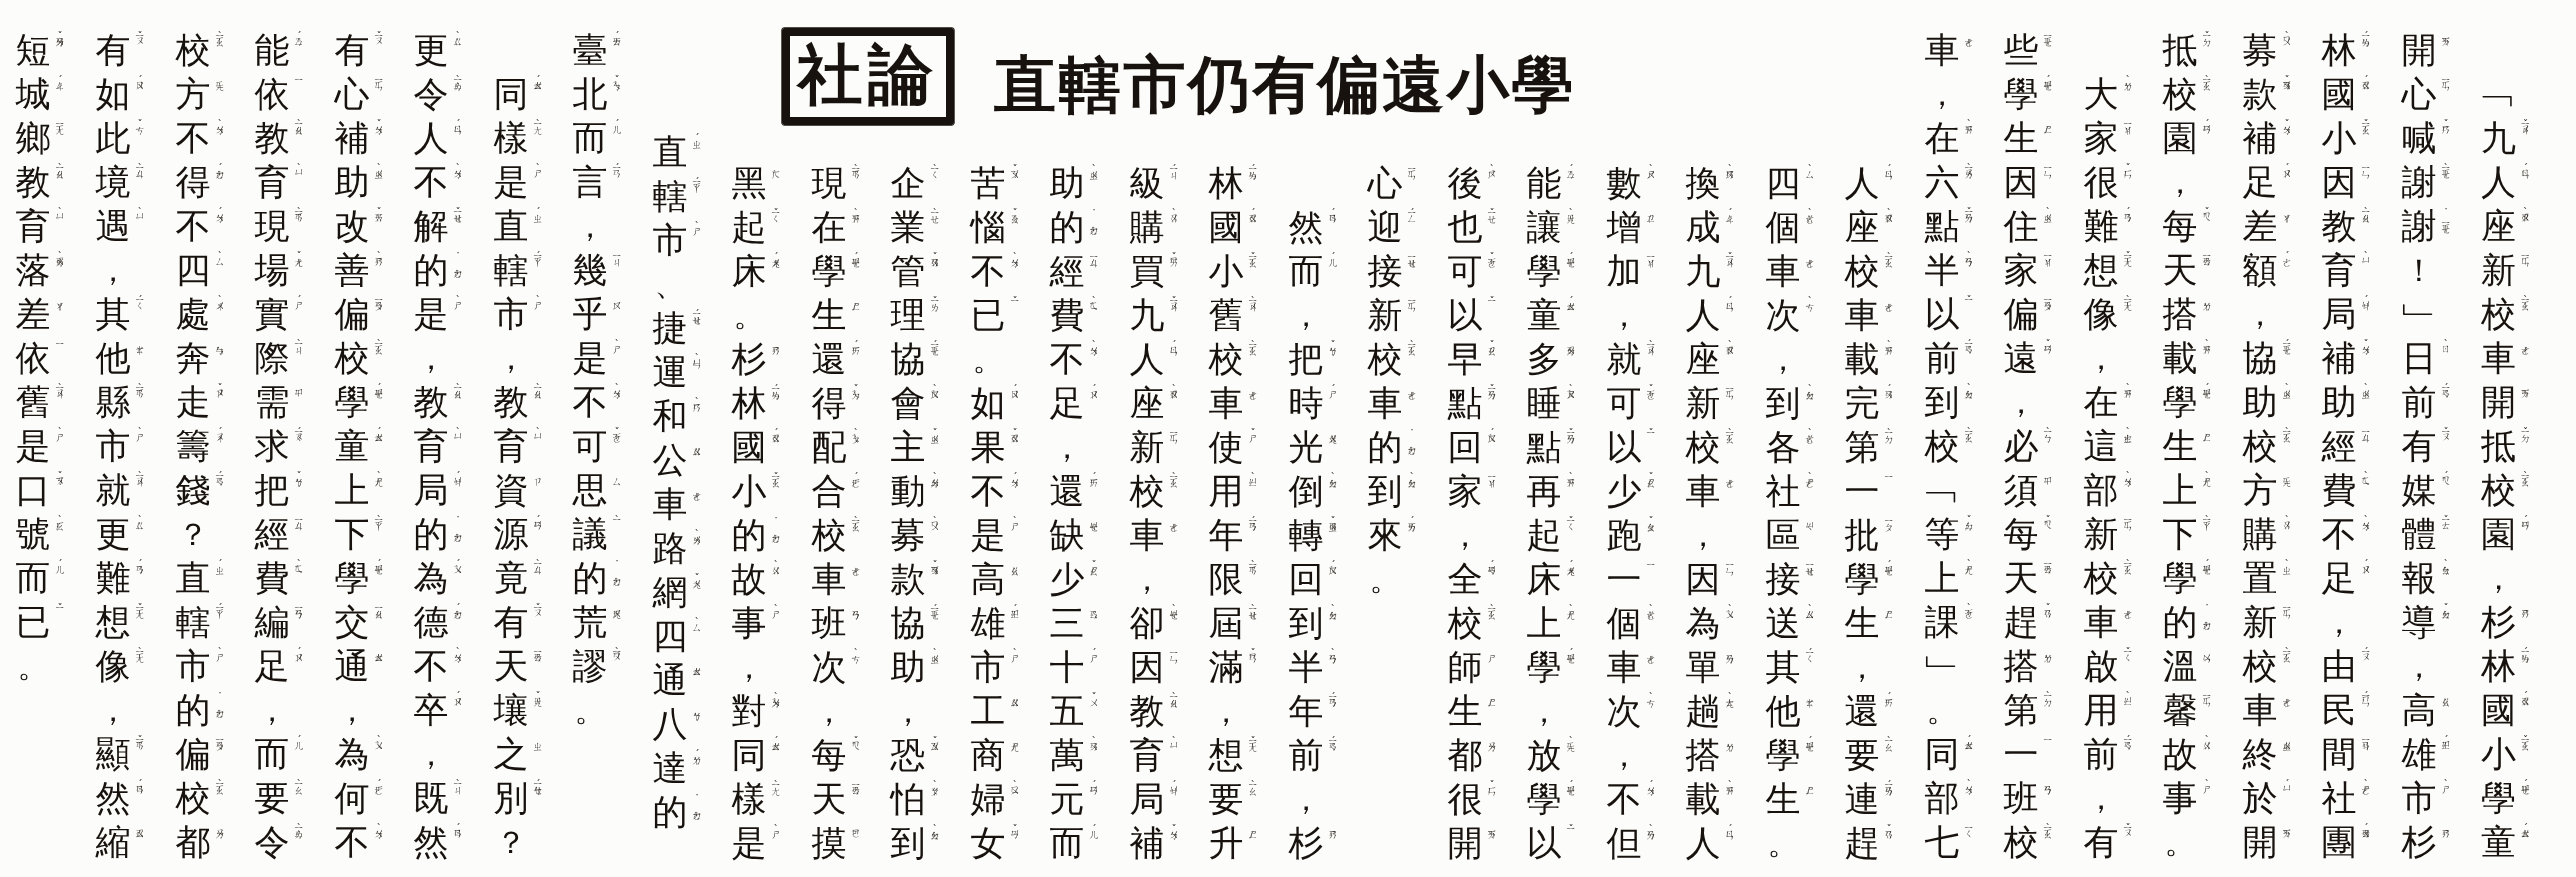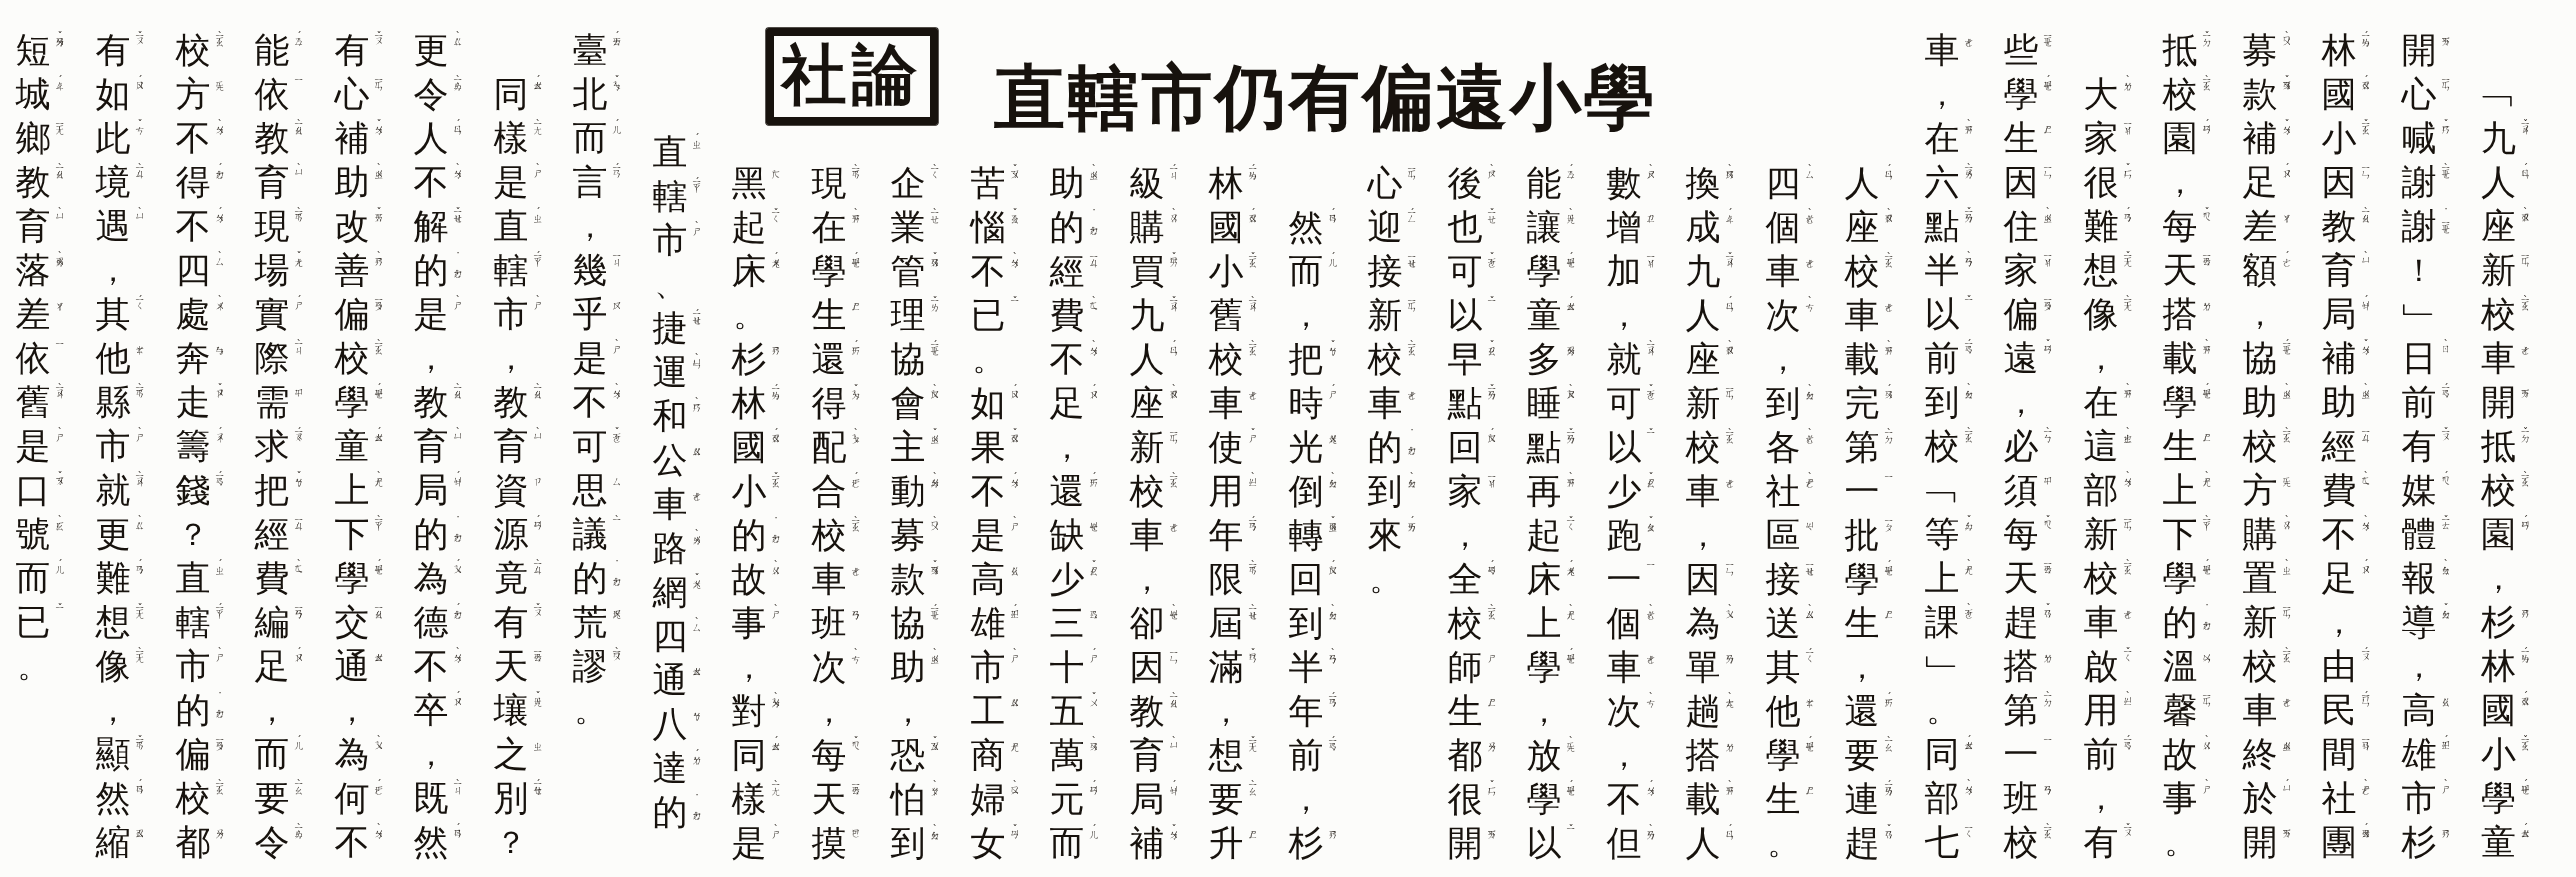--- a/index.html
+++ b/index.html
@@ -5,32 +5,32 @@
   html,body{margin:0;padding:0;}
   body{
     width:2576px;height:878px;position:relative;overflow:hidden;
     background:#fcfcfa;
     font-family:"Liberation Serif","DejaVu Serif",serif;
     color:#17120d;
   }
   
   .headline-block{position:absolute;left:766px;top:24.4px;height:115px;}
   .section-box{
-    position:absolute;left:0;top:4.1px;width:156px;height:81px;
+    position:absolute;left:16px;top:4.1px;width:156px;height:81px;
     border:8.8px solid #17120d;border-radius:2.7px;
     display:flex;align-items:center;justify-content:center;
     box-shadow:0 0 0 0.7px #17120d;
   }
   .section-box .lbl{
     font-size:65px;font-weight:900;letter-spacing:5.4px;line-height:1;
     transform:translateY(-1.4px);white-space:nowrap;
   }
   .headline{
-    position:absolute;left:228px;top:23px;width:861px;height:102px;
-    font-size:71px;font-weight:900;line-height:102px;letter-spacing:2.7px;
+    position:absolute;left:228px;top:10px;width:861px;height:102px;
+    font-size:62px;font-weight:900;line-height:102px;letter-spacing:2.7px;
     white-space:nowrap;
   }
   
   .col{position:absolute;width:68px;}
   .cell{position:relative;height:44px;width:68px;}
   .hz{
     position:absolute;left:0;top:0;width:38px;height:44px;
     font-size:35px;line-height:43px;text-align:center;font-weight:500;
   }
   .hz.punct{font-size:31px;}

